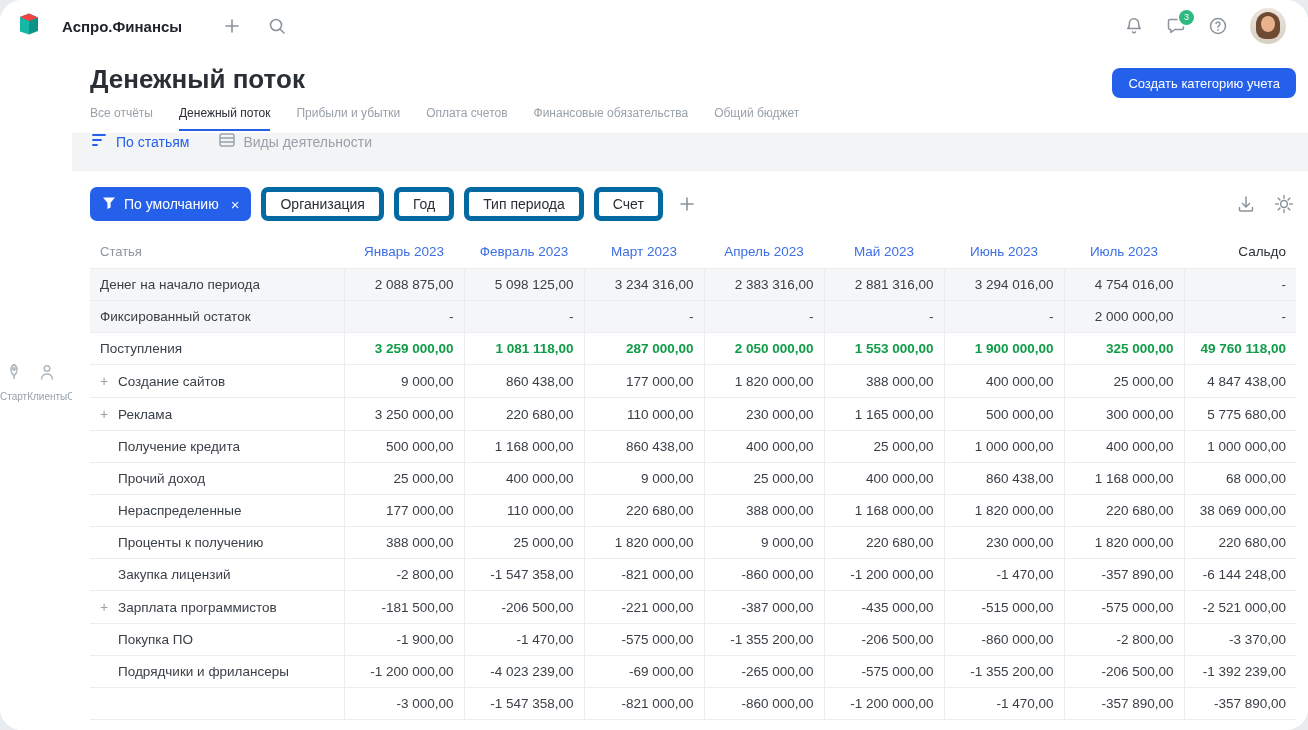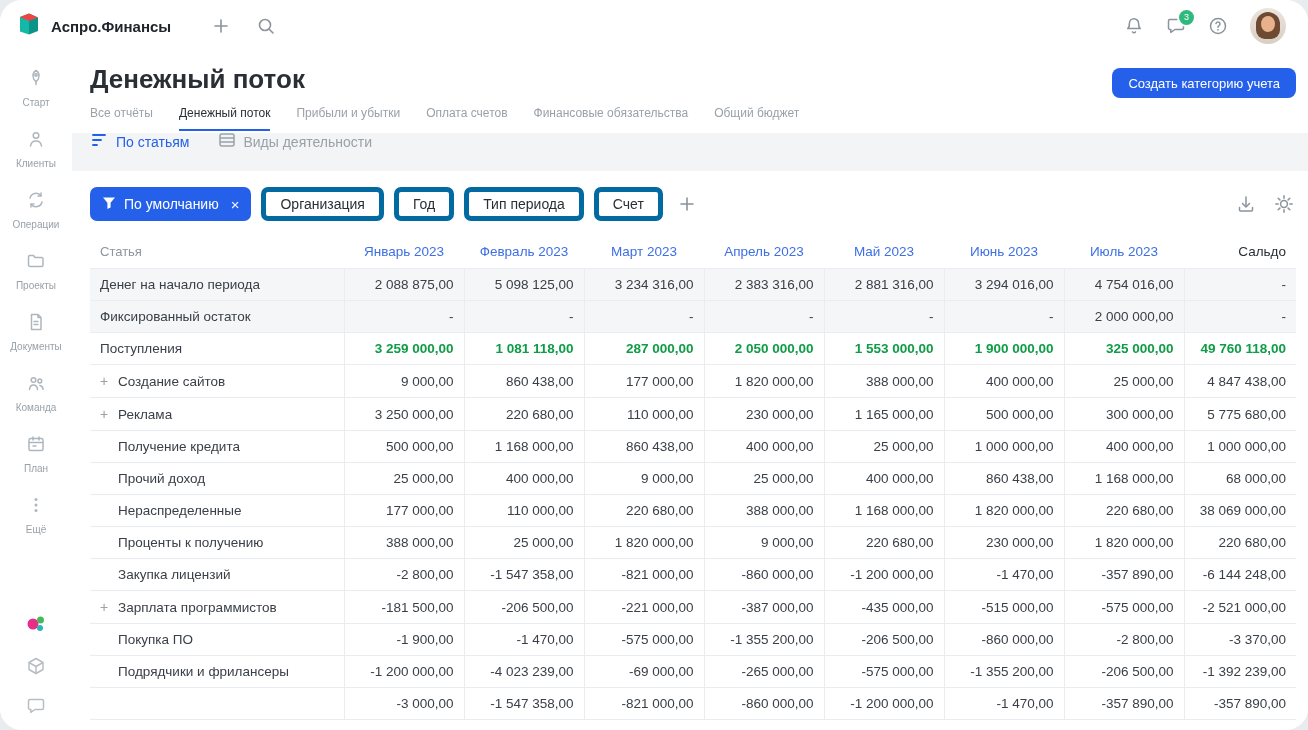--- a/index.html
+++ b/index.html
@@ -9,38 +9,38 @@
     --negative-red:#F5312D;
     --badge-green:#2FB97E;
   }
   *{box-sizing:border-box;}
   html,body{margin:0;padding:0;width:1308px;height:730px;background:#e8ecef;
     font-family:"Liberation Sans",sans-serif;overflow:hidden;}
   .app{position:absolute;inset:0;background:#fff;border-radius:22px;overflow:hidden;}
 
   
   .topbar{height:52px;display:flex;align-items:center;padding:0 22px 0 16px;background:#fff;}
-  .brand{display:flex;align-items:center;gap:9px;cursor:pointer;}
+  .brand{display:flex;align-items:center;gap:20px;cursor:pointer;}
   .brand-name{font-weight:bold;font-size:15px;color:#20252b;}
   .top-left-icons{display:flex;align-items:center;gap:28px;margin-left:42px;}
   .top-right{margin-left:auto;display:flex;align-items:center;gap:22px;}
   .icon-btn{display:inline-flex;align-items:center;justify-content:center;cursor:pointer;position:relative;}
   .badge{position:absolute;top:-6px;right:-8px;background:var(--badge-green);color:#fff;
     font-size:9px;min-width:15px;height:15px;line-height:15px;text-align:center;
     border-radius:8px;box-shadow:0 0 0 2px #fff;padding:0 2px;}
   .avatar{width:36px;height:36px;border-radius:50%;overflow:hidden;position:relative;
     background:linear-gradient(180deg,#ece5dd 0%,#d8cec4 100%);cursor:pointer;}
   .avatar::before{content:"";position:absolute;left:6px;top:4px;width:24px;height:27px;
     border-radius:12px 12px 9px 9px;background:#6e4a33;}
   .avatar::after{content:"";position:absolute;left:11px;top:8px;width:14px;height:16px;
     border-radius:50%;background:#e9b28d;}
 
   
   .sidebar{position:absolute;top:52px;left:0;bottom:0;width:72px;background:#fff;
-    display:flex;flex-direction:column;align-items:center;padding:16px 0 14px;}
+    display:flex;align-items:center;padding:16px 0 14px;}
   .side-item{display:flex;flex-direction:column;align-items:center;gap:5px;margin-bottom:21px;cursor:pointer;}
   .side-label{font-size:10px;color:#99a1a9;}
   .side-bottom{margin-top:auto;display:flex;flex-direction:column;align-items:center;gap:20px;}
   .side-bottom .icon-btn{opacity:.9;}
 
   
   .main{position:absolute;top:52px;left:72px;right:0;bottom:0;background:#fff;overflow:hidden;}
   .page-head{display:flex;align-items:flex-start;justify-content:space-between;padding:12px 12px 0 18px;}
   .page-title{font-size:26px;font-weight:bold;color:#2a2f35;}
   .btn-primary{background:var(--accent-blue);color:#fff;border:none;border-radius:8px;height:30px;

